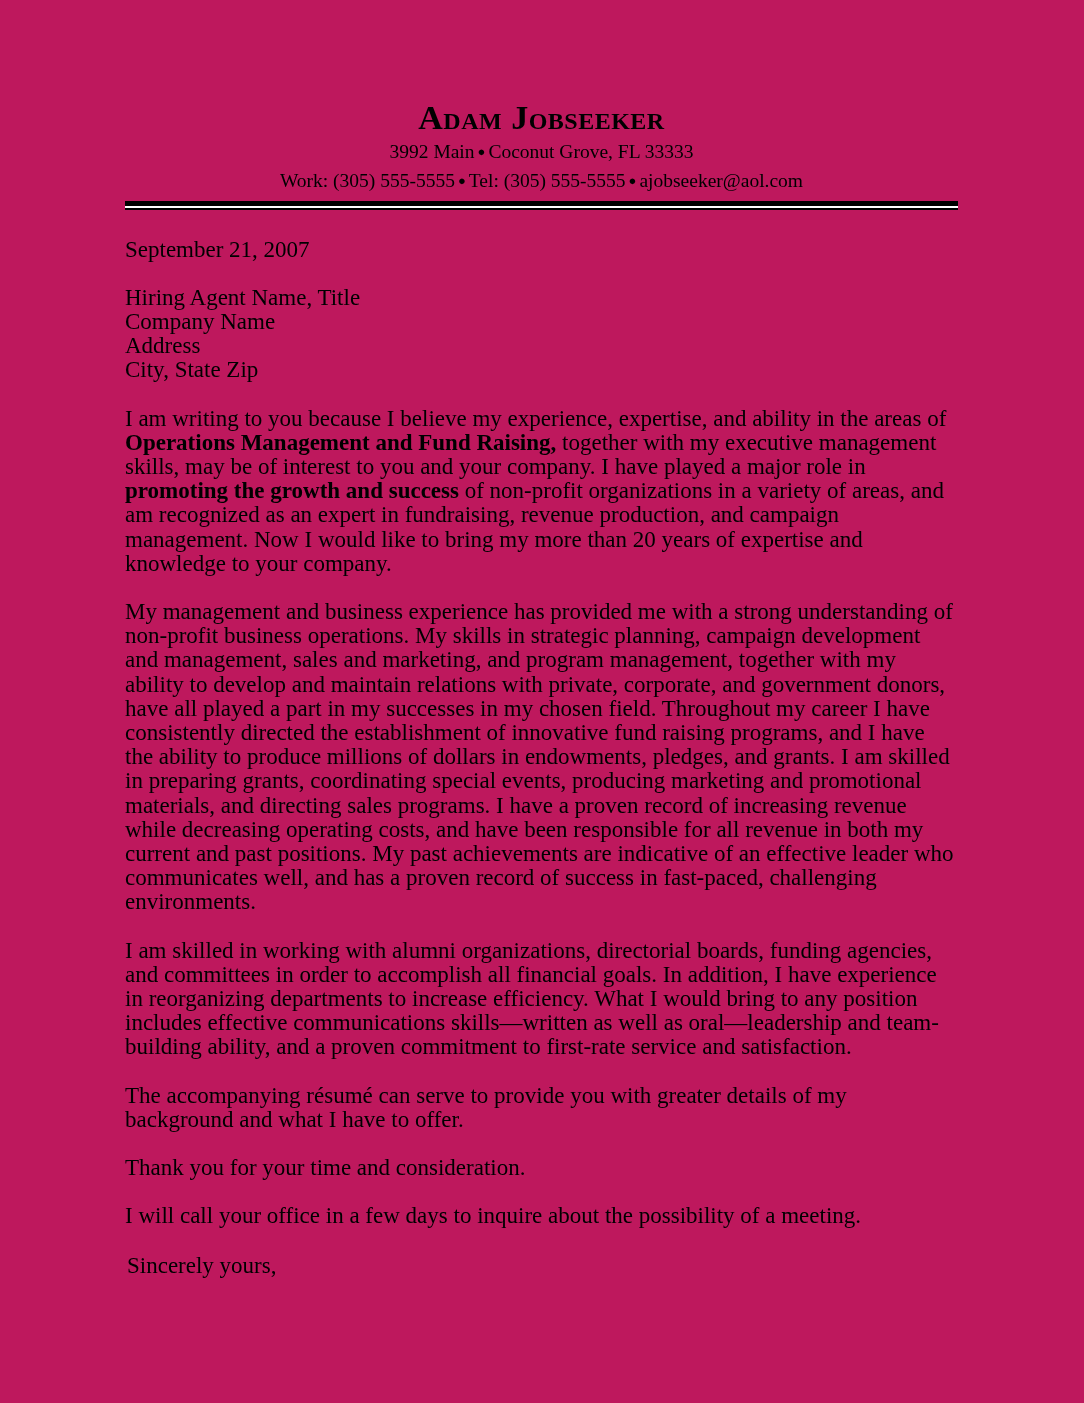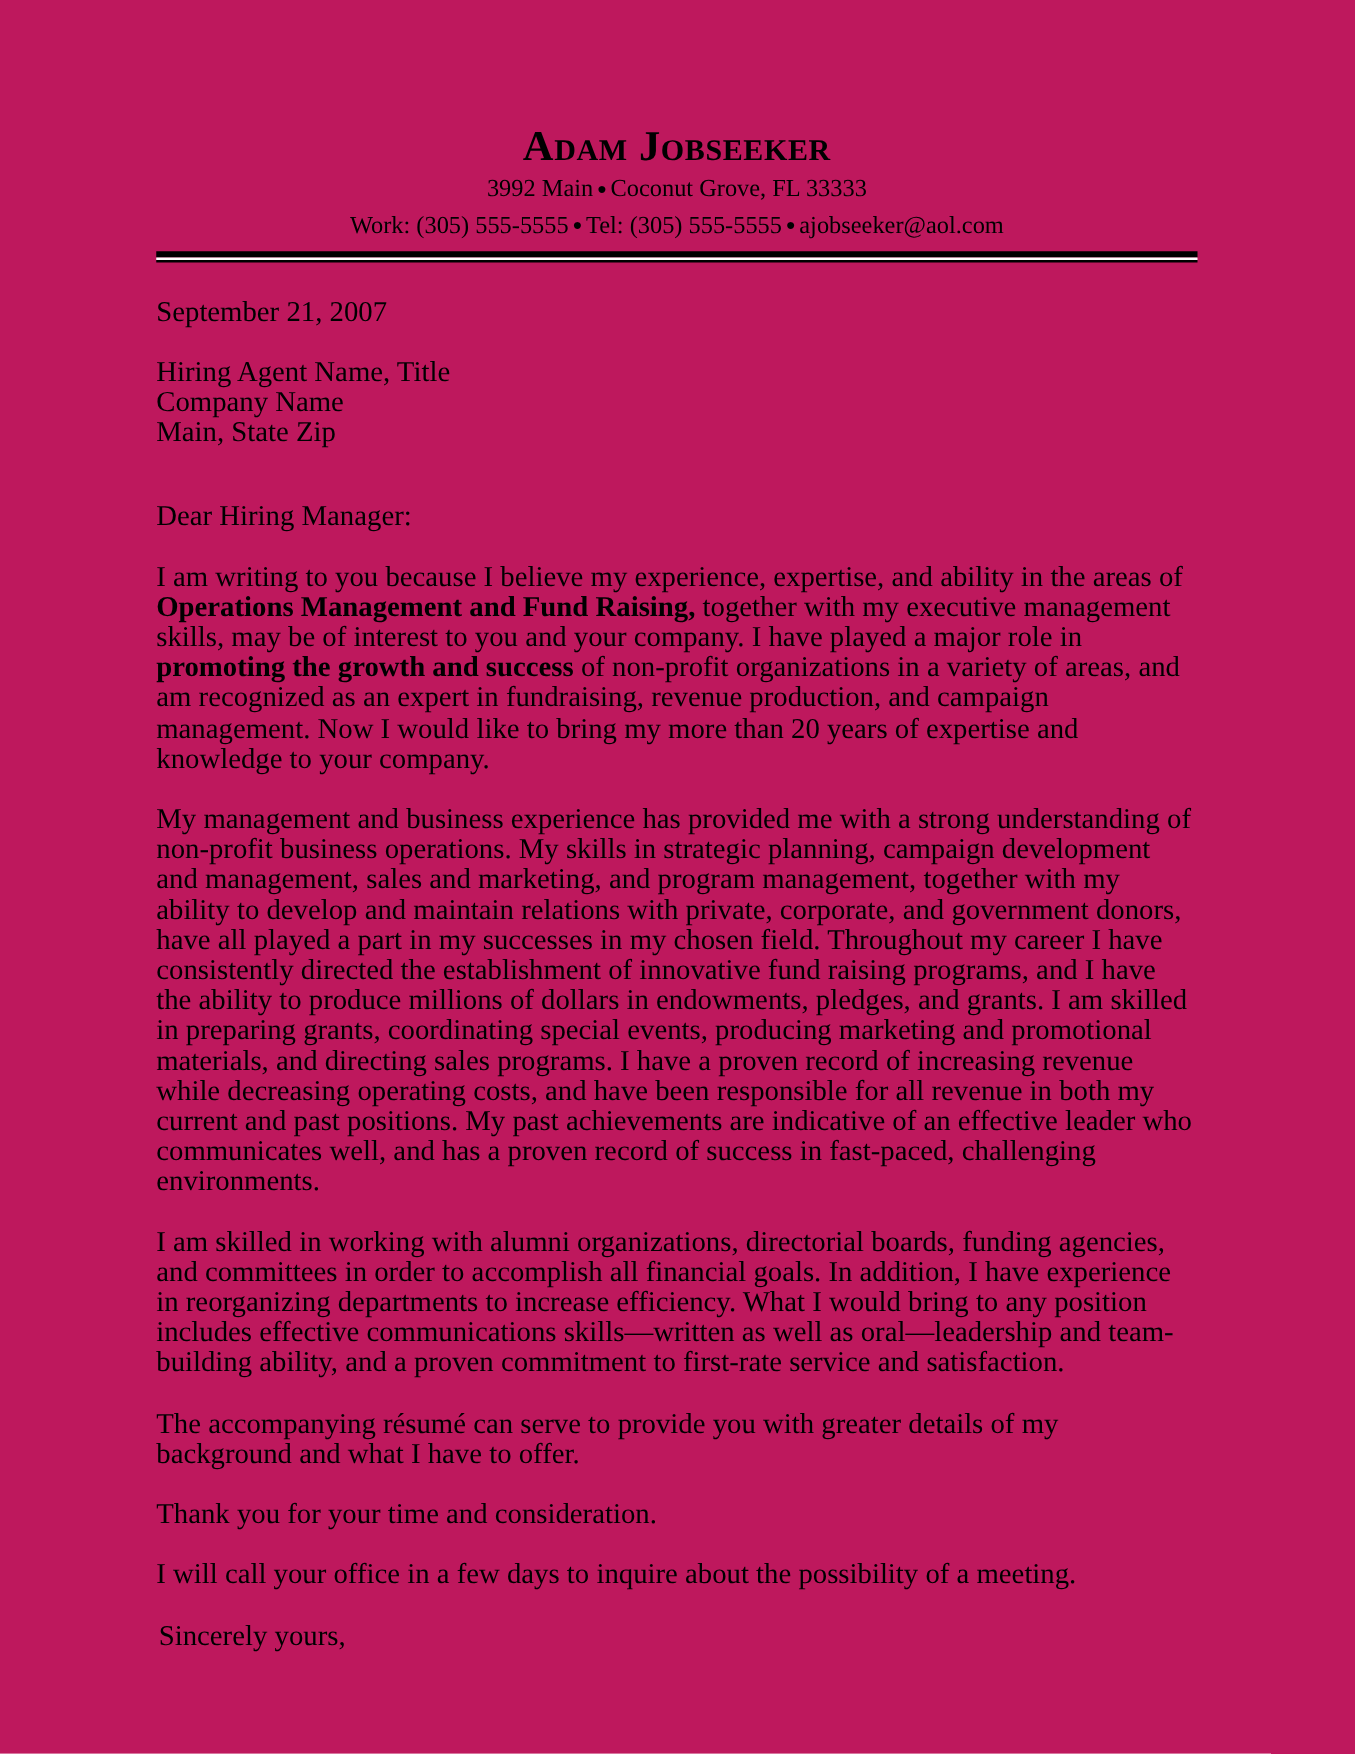--- a/index.html
+++ b/index.html
@@ -125,24 +125,24 @@
       </div>
     </div>
 
     <div class="body-area">
 
       <div class="date-line">September 21, 2007</div>
 
       <div class="recipient">
         <div>Hiring Agent Name, Title</div>
         <div>Company Name</div>
-        <div>Main, State Zip</div>
+        <div>Address</div>
+        <div>City, State Zip</div>
       </div>
 
-      <div class="salutation">Dear Hiring Manager:</div>
 
       <p class="para"><span>I am writing to you because I believe my experience, expertise, and ability in the areas of </span><b>Operations Management and Fund Raising,</b><span> together with my executive management skills, may be of interest to you and your company.  I have played a major role in </span><b>promoting the growth and success</b><span> of non-profit organizations in a variety of areas, and am recognized as an expert in fundraising, revenue production, and campaign management.  Now I would like to bring my more than 20 years of expertise and knowledge to your company.</span></p>
 
       <p class="para">My management and business experience has provided me with a strong understanding of non-profit business operations.  My skills in strategic planning, campaign development and management, sales and marketing, and program management, together with my ability to develop and maintain relations with private, corporate, and government donors, have all played a part in my successes in my chosen field.  Throughout my career I have consistently directed the establishment of innovative fund raising programs, and I have the ability to produce millions of dollars in endowments, pledges, and grants.  I am skilled in preparing grants, coordinating special events, producing marketing and promotional materials, and directing sales programs.  I have a proven record of increasing revenue while decreasing operating costs, and have been responsible for all revenue in both my current and past positions.  My past achievements are indicative of an effective leader who communicates well, and has a proven record of success in fast-paced, challenging environments.</p>
 
       <p class="para">I am skilled in working with alumni organizations, directorial boards, funding agencies, and committees in order to accomplish all financial goals.  In addition, I have experience in reorganizing departments to increase efficiency.  What I would bring to any position includes effective communications skills—written as well as oral—leadership and team-building ability, and a proven commitment to first-rate service and satisfaction.</p>
 
       <p class="para">The accompanying résumé can serve to provide you with greater details of my background and what I have to offer.</p>
 
       <p class="para">Thank you for your time and consideration.</p>

